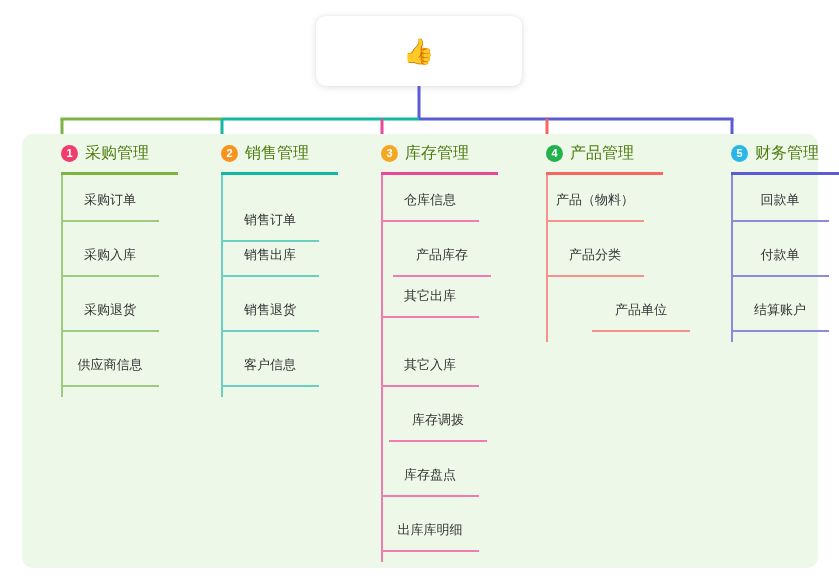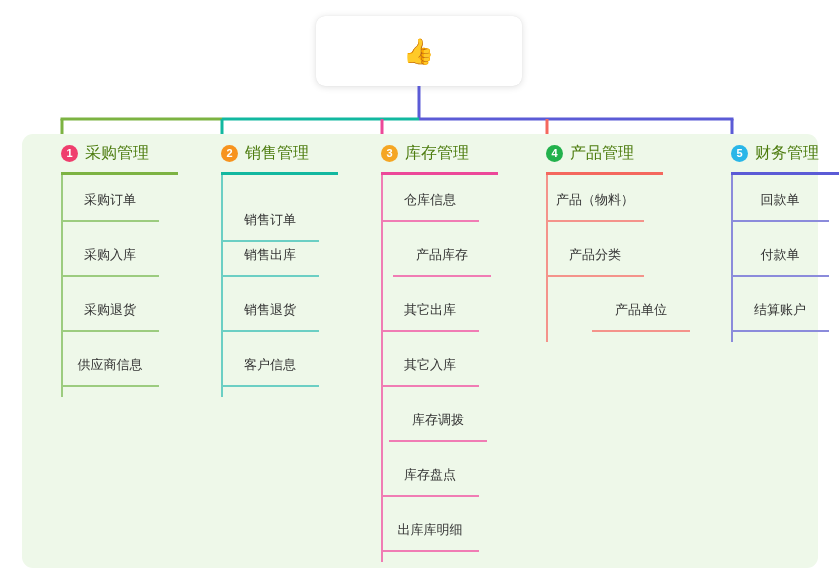--- a/index.html
+++ b/index.html
@@ -230,21 +230,21 @@
           <div class="col-items">
             <div class="trunk" style="background: rgb(240, 124, 180); height: 387px;"></div>
             <div class="item" style="top: 0px;">
               <div class="item-label">仓库信息</div>
               <div class="item-rule" style="background: rgb(240, 124, 180);"></div>
             </div>
             <div class="item" style="top: 55px; margin-left: 12px;">
               <div class="item-label">产品库存</div>
               <div class="item-rule" style="background: rgb(240, 124, 180);"></div>
             </div>
-            <div class="item" style="top: 110px;">
+            <div class="item" style="top: 96px;">
               <div class="item-label">其它出库</div>
               <div class="item-rule" style="background: rgb(240, 124, 180);"></div>
             </div>
             <div class="item" style="top: 165px;">
               <div class="item-label">其它入库</div>
               <div class="item-rule" style="background: rgb(240, 124, 180);"></div>
             </div>
             <div class="item" style="top: 220px; margin-left: 8px;">
               <div class="item-label">库存调拨</div>
               <div class="item-rule" style="background: rgb(240, 124, 180);"></div>

